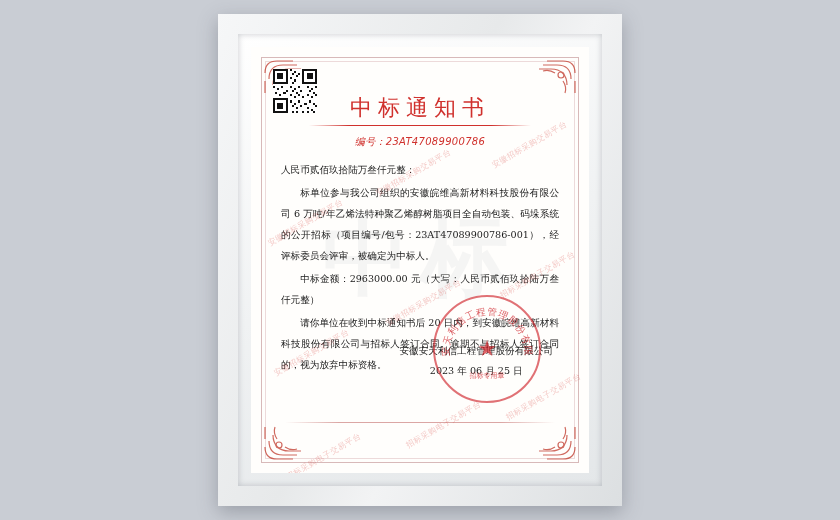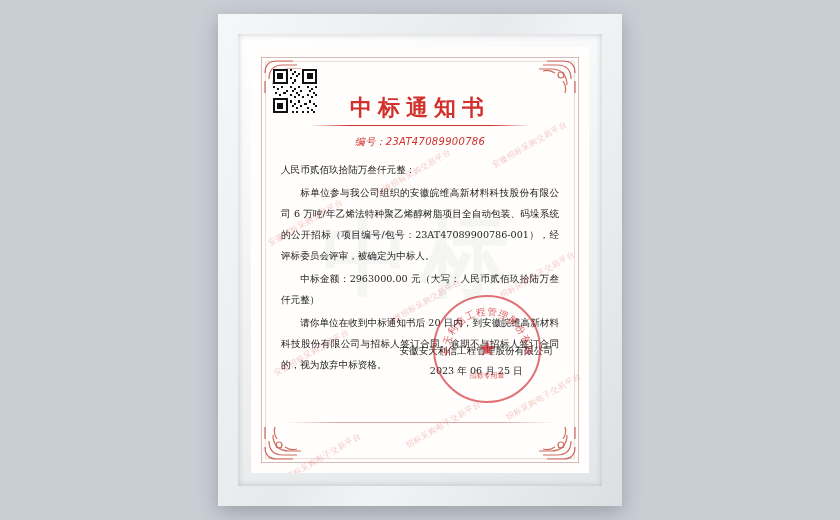--- a/index.html
+++ b/index.html
@@ -88,21 +88,21 @@
   }
   
   #title {
     position: absolute;
     top: 46px;
     left: 0;
     width: 100%;
     text-align: center;
     font-family: "DejaVu Serif", "Liberation Serif", serif;
     font-size: 22px;
-    font-weight: bold;
+    font-weight: normal;
     letter-spacing: 6px;
     color: #d0312d;
   }
   #title-rule {
     position: absolute;
     top: 78px;
     left: 58px;
     right: 58px;
     height: 1px;
     background: linear-gradient(to right, rgba(208,49,45,0) 0%, #d0312d 18%, #d0312d 82%, rgba(208,49,45,0) 100%);

